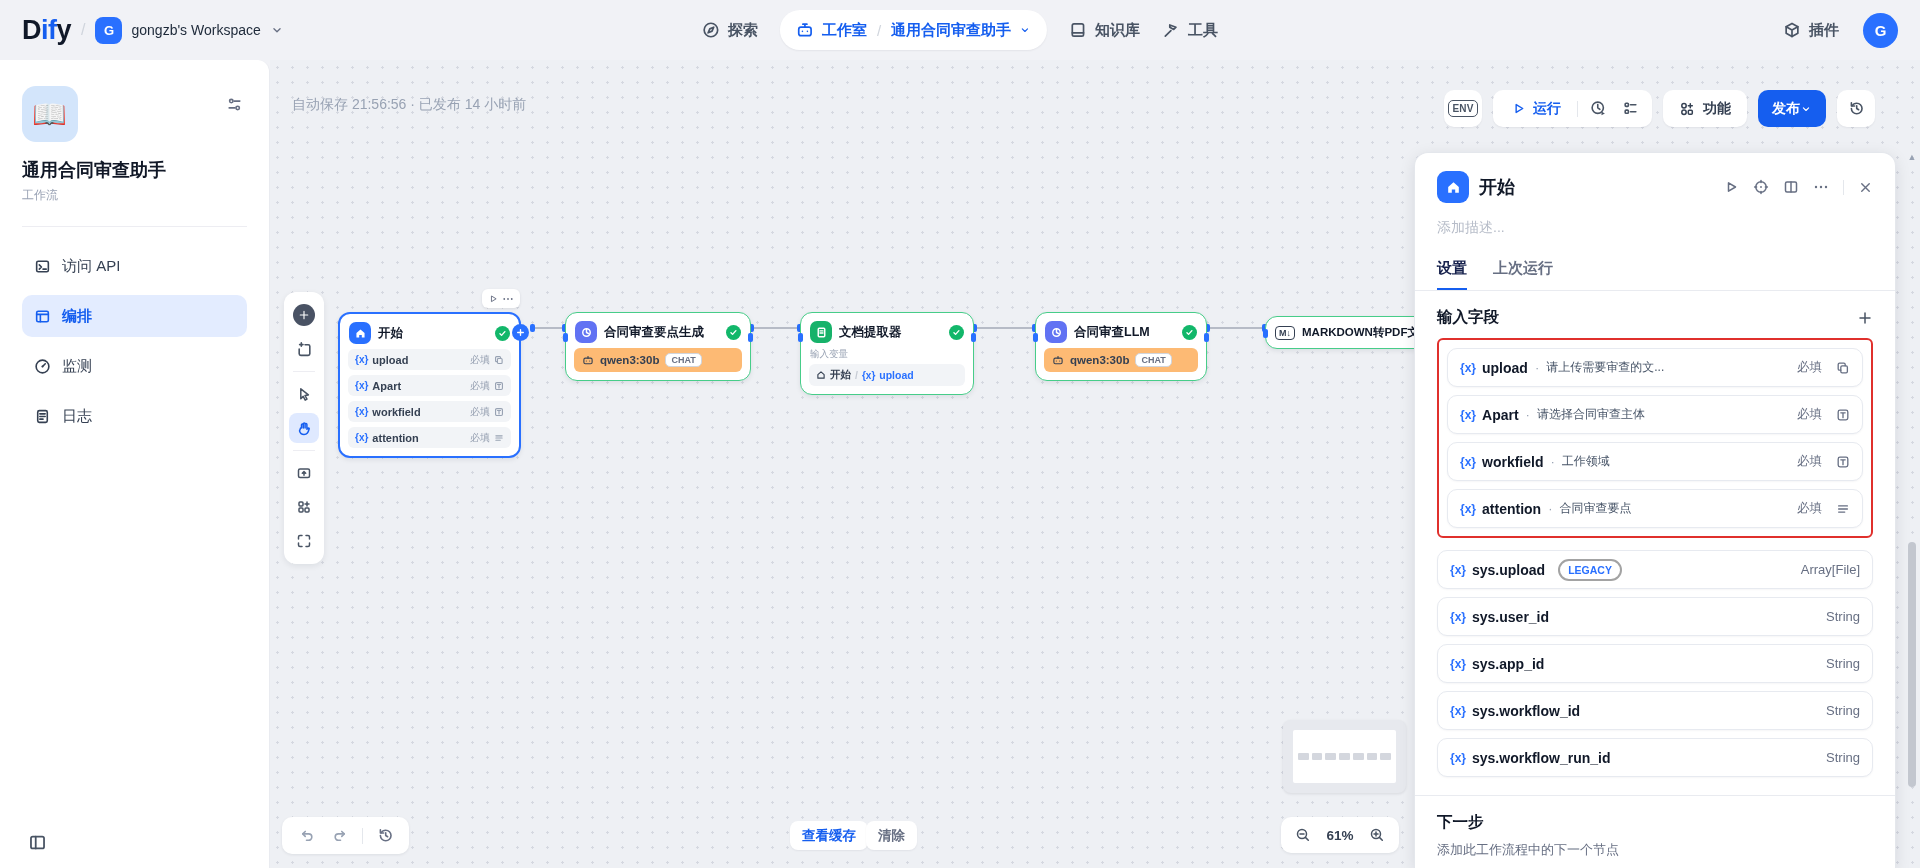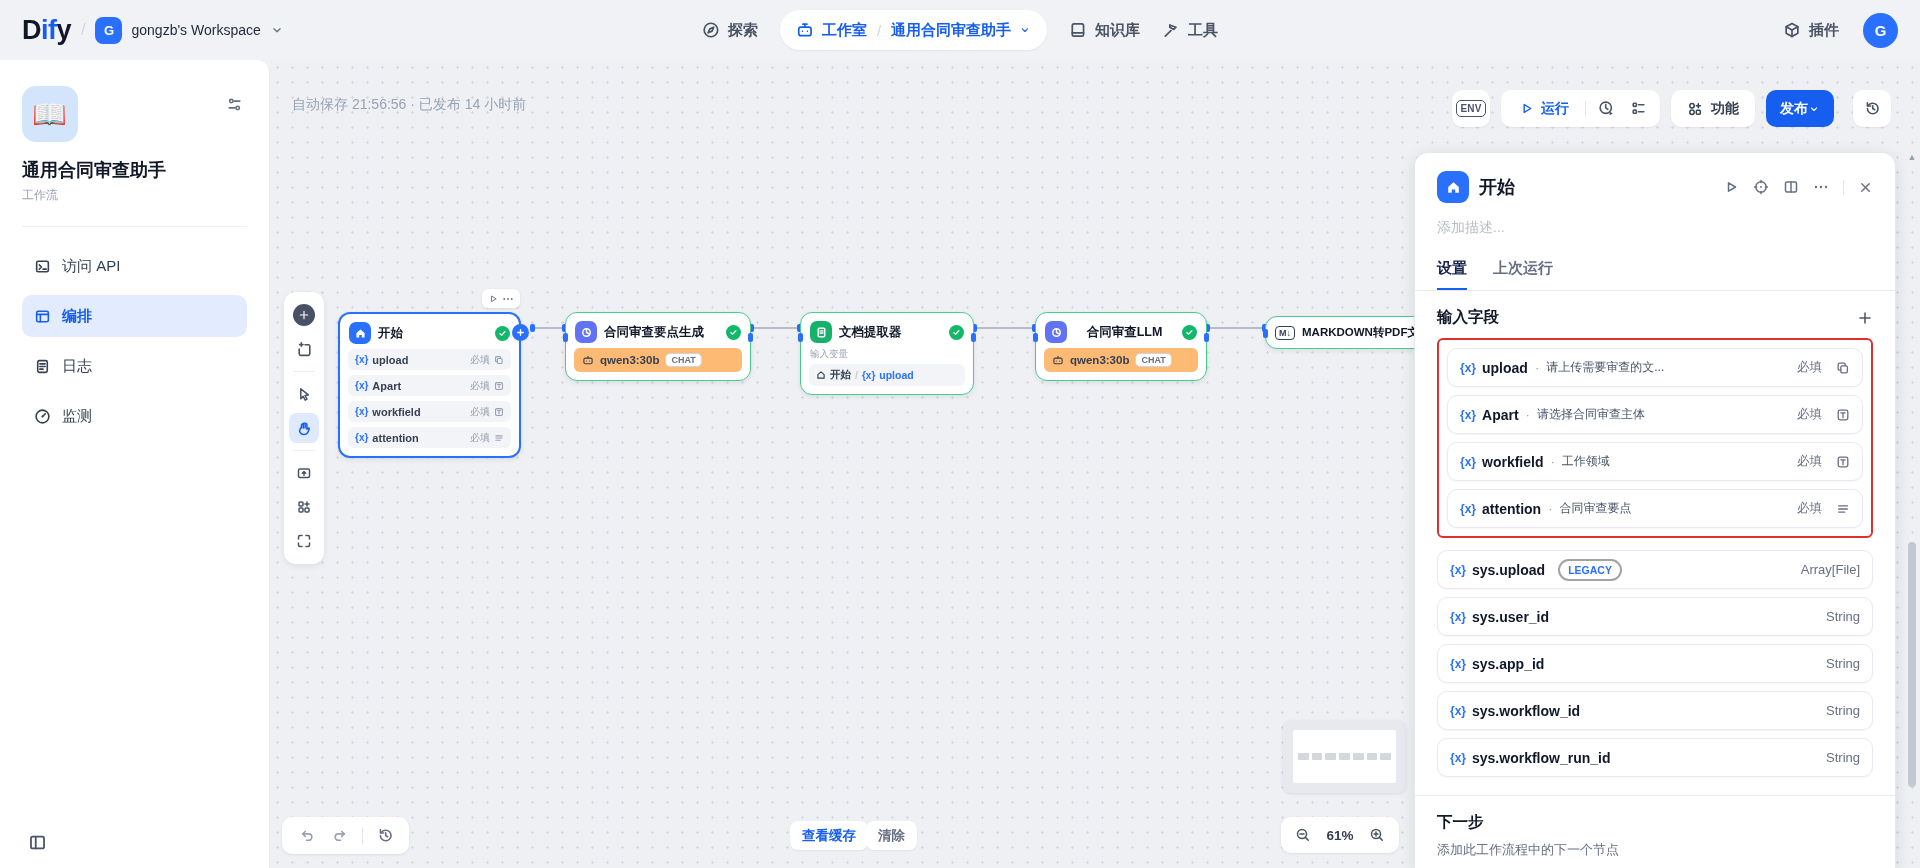--- a/index.html
+++ b/index.html
@@ -43,21 +43,21 @@
   .sb-collapse { position:absolute; left:28px; bottom:16px; color:#495464; cursor:pointer; }
 
   
   .canvas { position:absolute; top:60px; left:270px; right:0; bottom:0; background:#eef0f4;
     background-image:radial-gradient(circle,#d5d8e0 1px,transparent 1.3px); background-size:15px 15px; }
   .autosave { position:absolute; left:22px; top:36px; font-size:14px; color:#98a2b3; }
 
   
   .cv-toolbar { position:absolute; left:1174px; top:30px; display:flex; align-items:center; gap:11px; }
   .icbtn { height:37px; background:#fff; border-radius:10px; display:flex; align-items:center; justify-content:center; color:#495464; cursor:pointer; box-shadow:0 1px 2px rgba(16,24,40,.06); }
-  .sq { width:38px;margin-left:8px; }
+  .sq { width:38px; }
   .env-glyph { border:1.7px solid #495464; border-radius:5px; font-size:10px; font-weight:800; padding:2px 3px; letter-spacing:.2px; }
   .run-group { height:37px; background:#fff; border-radius:10px; display:flex; align-items:center; padding:0 6px; box-shadow:0 1px 2px rgba(16,24,40,.06); }
   .run-btn { display:flex; align-items:center; gap:7px; color:#155eef; font-size:14px; font-weight:700; padding:0 12px; cursor:pointer; }
   .vdiv { width:1px; height:16px; background:#e4e7ec; margin:0 4px; }
   .ghost-ic { width:32px; height:32px; display:flex; align-items:center; justify-content:center; color:#495464; cursor:pointer; }
   .feat-btn { height:37px; background:#fff; border-radius:10px; display:flex; align-items:center; gap:8px; padding:0 16px; font-size:14px; font-weight:600; color:#354052; cursor:pointer; box-shadow:0 1px 2px rgba(16,24,40,.06); }
   .pub-btn { height:37px; background:#155eef; border-radius:10px; display:flex; align-items:center; padding:0 14px; font-size:14px; font-weight:700; color:#fff; cursor:pointer; }
 
   
   .cv-tools { position:absolute; left:14px; top:232px; width:40px; background:#fff; border-radius:12px; padding:6px 0; display:flex; flex-direction:column; align-items:center; box-shadow:0 2px 6px rgba(16,24,40,.08); }
@@ -264,35 +264,35 @@
           <svg class="ic" width="17" height="17" viewBox="0 0 16 16">
             <rect x="2.5" y="3" width="11" height="10" rx="1.5"></rect>
             <path d="M2.5 6h11M6 6v7"></path>
           </svg>
         </span>
       <span>编排</span>
     </div>
     <div class="sb-item">
       <span>
           <svg class="ic" width="17" height="17" viewBox="0 0 16 16">
-            <rect x="3.5" y="2.5" width="9" height="11" rx="1.5"></rect>
-            <path d="M5.5 5.5h5M5.5 8h5M5.5 10.5h3"></path>
-          </svg>
-        </span>
-      <span>日志</span>
-    </div>
-    <div class="sb-item">
-      <span>
-          <svg class="ic" width="17" height="17" viewBox="0 0 16 16">
             <circle cx="8" cy="8" r="6"></circle>
             <path d="M8 8l2.6-2.6"></path>
             <circle cx="8" cy="8" r="1" fill="currentColor" stroke="none"></circle>
           </svg>
         </span>
       <span>监测</span>
+    </div>
+    <div class="sb-item">
+      <span>
+          <svg class="ic" width="17" height="17" viewBox="0 0 16 16">
+            <rect x="3.5" y="2.5" width="9" height="11" rx="1.5"></rect>
+            <path d="M5.5 5.5h5M5.5 8h5M5.5 10.5h3"></path>
+          </svg>
+        </span>
+      <span>日志</span>
     </div>
     <span class="sb-collapse">
         <svg class="ic" width="19" height="19" viewBox="0 0 16 16">
           <rect x="2.5" y="3" width="11" height="10" rx="1.5"></rect>
           <path d="M6.5 3v10"></path>
         </svg>
       </span>
   </div>
 
   <div class="canvas">
@@ -542,21 +542,21 @@
               <path d="M3 7.5L8 3l5 4.5V13H3z"></path>
             </svg>
           </span>
         <span>开始</span>
         <span class="ref-slash">/</span>
         <span class="vx">{x}</span>
         <span class="blue">upload</span>
       </div>
     </div>
 
-    <div class="node ok" style="left:765px; top:252px; width:172px;text-align:center;">
+    <div class="node ok" style="left:765px; top:252px; width:172px;">
       <span class="port l"></span>
         <span class="port r"></span>
       <div class="n-head">
         <span class="n-icon bg-indigo">
             <svg class="ic" width="13" height="13" viewBox="0 0 16 16" style="stroke:#fff;stroke-width:1.8">
               <circle cx="8" cy="8" r="4.6"></circle>
               <path d="M8 3.4V8l3.2 1.8"></path>
             </svg>
           </span>
         <span class="n-title">合同审查LLM</span>

